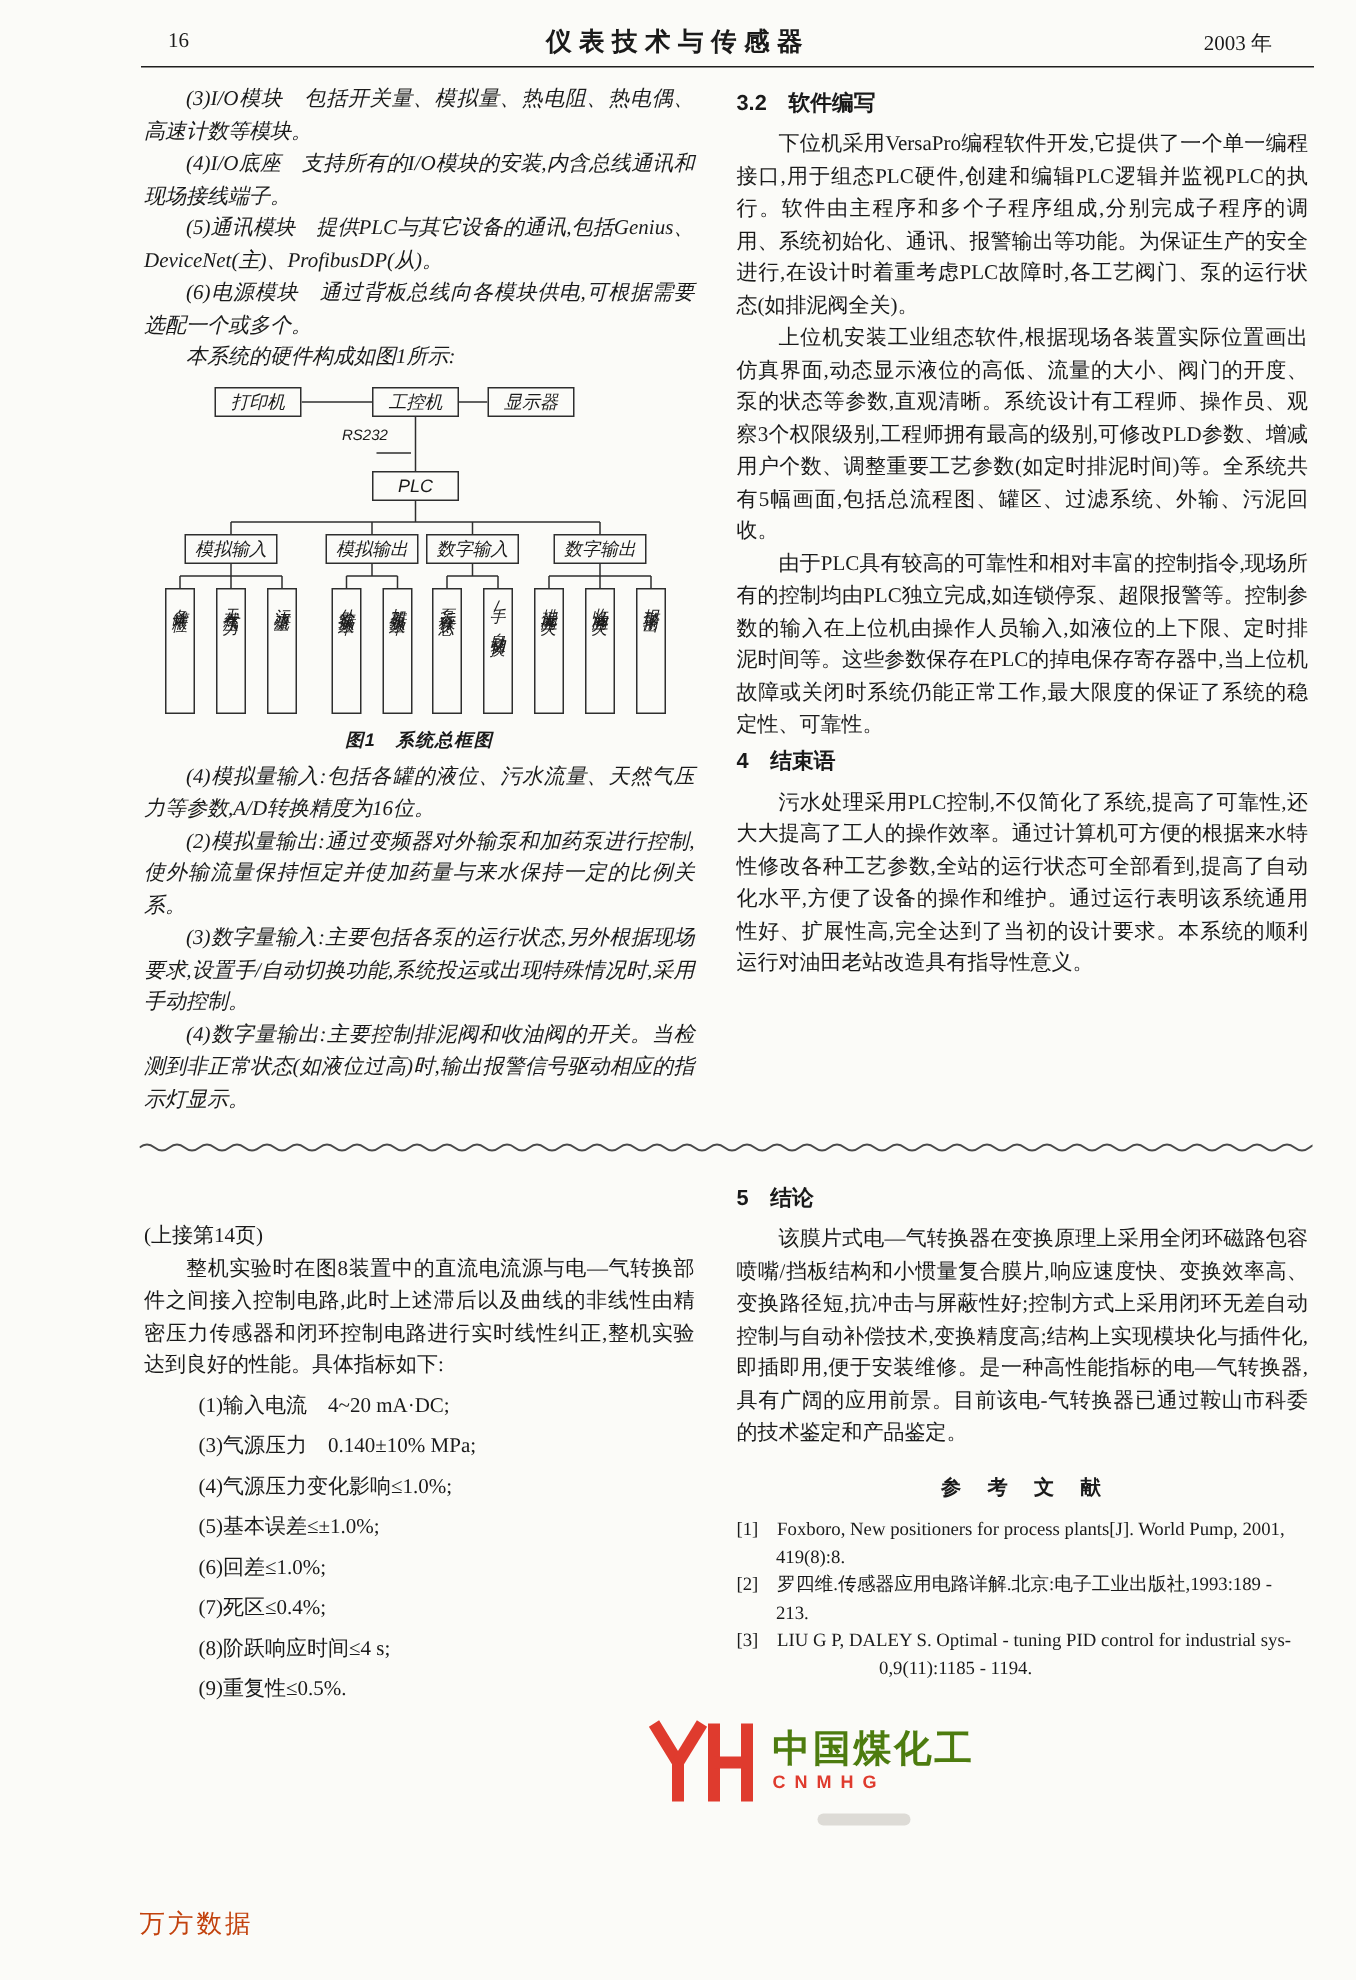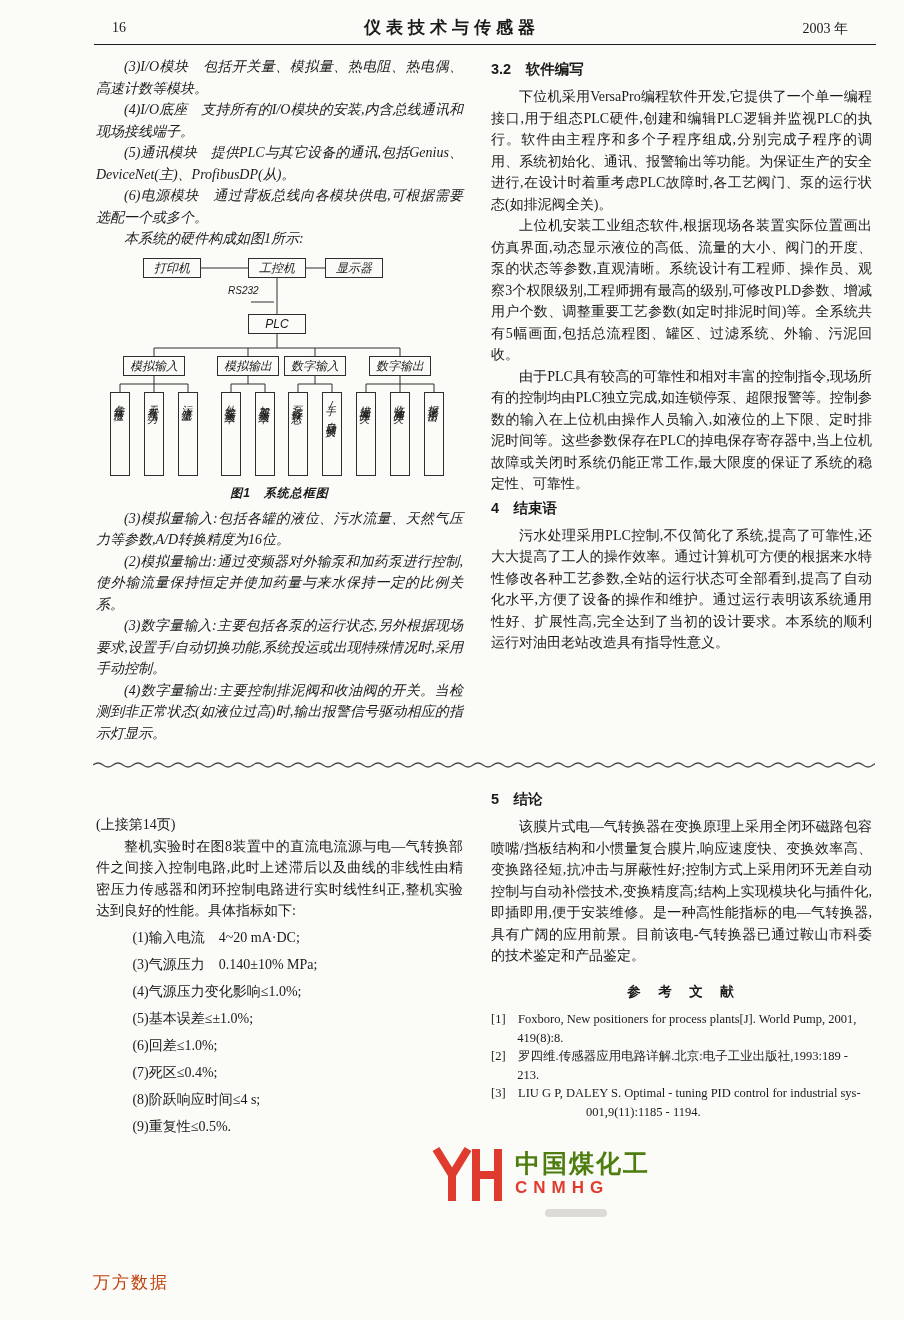--- a/index.html
+++ b/index.html
@@ -53,21 +53,21 @@
   .refcont { padding-left:95px; text-indent:0 !important; }
 
   
   .squiggle { position:absolute; left:93px; top:760px; }
 
   
   .watermark { position:absolute; left:428px; top:1142px; width:222px; height:64px;
     display:flex; align-items:center; gap:9px; background:#fbfbf8; z-index:4; }
   .wm-cn { font-family:"Liberation Sans","DejaVu Sans",sans-serif; font-size:25px;
     font-weight:bold; color:#4d7c0f; letter-spacing:2px; line-height:1.05; }
-  .wm-en { font-family:"Liberation Sans","DejaVu Sans",sans-serif; font-size:17px;
+  .wm-en { font-family:"Liberation Sans","DejaVu Sans",sans-serif; font-size:12px;
     font-weight:bold; color:#df3b2e; letter-spacing:6px; margin-top:2px; }
 
   .smudge { position:absolute; left:545px; top:1209px; width:62px; height:8px;
     background:#b9b4ac; opacity:.45; border-radius:4px; }
 
   .footer-brand { position:absolute; left:93px; top:1271px; font-size:17px; color:#c2410c;
     letter-spacing:2px; font-family:"Liberation Sans","DejaVu Sans",sans-serif; }
 </style>
 </head>
 <body>
@@ -138,21 +138,21 @@
       <div class="vbox" style="left:159px">加药泵频率</div>
       <div class="vbox" style="left:192px">泵运行状态</div>
       <div class="vbox" style="left:226px">手/自动切换</div>
       <div class="vbox" style="left:260px">排泥阀开关</div>
       <div class="vbox" style="left:294px">收油阀开关</div>
       <div class="vbox" style="left:328px">报警输出</div>
 
       <div class="dcap">图1　系统总框图</div>
     </div>
 
-    <p>(3)模拟量输入:包括各罐的液位、污水流量、天然气压力等参数,A/D转换精度为16位。</p>
+    <p>(4)模拟量输入:包括各罐的液位、污水流量、天然气压力等参数,A/D转换精度为16位。</p>
     <p>(2)模拟量输出:通过变频器对外输泵和加药泵进行控制,使外输流量保持恒定并使加药量与来水保持一定的比例关系。</p>
     <p>(3)数字量输入:主要包括各泵的运行状态,另外根据现场要求,设置手/自动切换功能,系统投运或出现特殊情况时,采用手动控制。</p>
     <p>(4)数字量输出:主要控制排泥阀和收油阀的开关。当检测到非正常状态(如液位过高)时,输出报警信号驱动相应的指示灯显示。</p>
   </div>
 
   <div class="col col-rt">
     <h3 class="sec">3.2　软件编写</h3>
     <p>下位机采用VersaPro编程软件开发,它提供了一个单一编程接口,用于组态PLC硬件,创建和编辑PLC逻辑并监视PLC的执行。软件由主程序和多个子程序组成,分别完成子程序的调用、系统初始化、通讯、报警输出等功能。为保证生产的安全进行,在设计时着重考虑PLC故障时,各工艺阀门、泵的运行状态(如排泥阀全关)。</p>
     <p>上位机安装工业组态软件,根据现场各装置实际位置画出仿真界面,动态显示液位的高低、流量的大小、阀门的开度、泵的状态等参数,直观清晰。系统设计有工程师、操作员、观察3个权限级别,工程师拥有最高的级别,可修改PLD参数、增减用户个数、调整重要工艺参数(如定时排泥时间)等。全系统共有5幅画面,包括总流程图、罐区、过滤系统、外输、污泥回收。</p>
     <p>由于PLC具有较高的可靠性和相对丰富的控制指令,现场所有的控制均由PLC独立完成,如连锁停泵、超限报警等。控制参数的输入在上位机由操作人员输入,如液位的上下限、定时排泥时间等。这些参数保存在PLC的掉电保存寄存器中,当上位机故障或关闭时系统仍能正常工作,最大限度的保证了系统的稳定性、可靠性。</p>
@@ -177,21 +177,21 @@
     <div class="spec">(9)重复性≤0.5%.</div>
   </div>
 
   <div class="col col-rb">
     <h3 class="sec">5　结论</h3>
     <p>该膜片式电—气转换器在变换原理上采用全闭环磁路包容喷嘴/挡板结构和小惯量复合膜片,响应速度快、变换效率高、变换路径短,抗冲击与屏蔽性好;控制方式上采用闭环无差自动控制与自动补偿技术,变换精度高;结构上实现模块化与插件化,即插即用,便于安装维修。是一种高性能指标的电—气转换器,具有广阔的应用前景。目前该电-气转换器已通过鞍山市科委的技术鉴定和产品鉴定。</p>
     <div class="refhead">参　考　文　献</div>
     <p class="ref">[1]　Foxboro, New positioners for process plants[J]. World Pump, 2001, 419(8):8.</p>
     <p class="ref">[2]　罗四维.传感器应用电路详解.北京:电子工业出版社,1993:189 - 213.</p>
     <p class="ref">[3]　LIU G P, DALEY S. Optimal - tuning PID control for industrial sys-</p>
-    <p class="ref refcont">001,9(11):1185 - 1194.</p>
+    <p class="ref refcont">0,9(11):1185 - 1194.</p>
   </div>
 
   <div class="watermark">
     <svg width="78" height="58">
       <g stroke="#df3b2e" stroke-width="8" fill="none">
         <path d="M8 4 L24 30 L24 56"></path>
         <path d="M40 4 L24 30"></path>
         <line x1="48" y1="4" x2="48" y2="56"></line>
         <line x1="70" y1="4" x2="70" y2="56"></line>
         <line x1="48" y1="30" x2="70" y2="30"></line>

